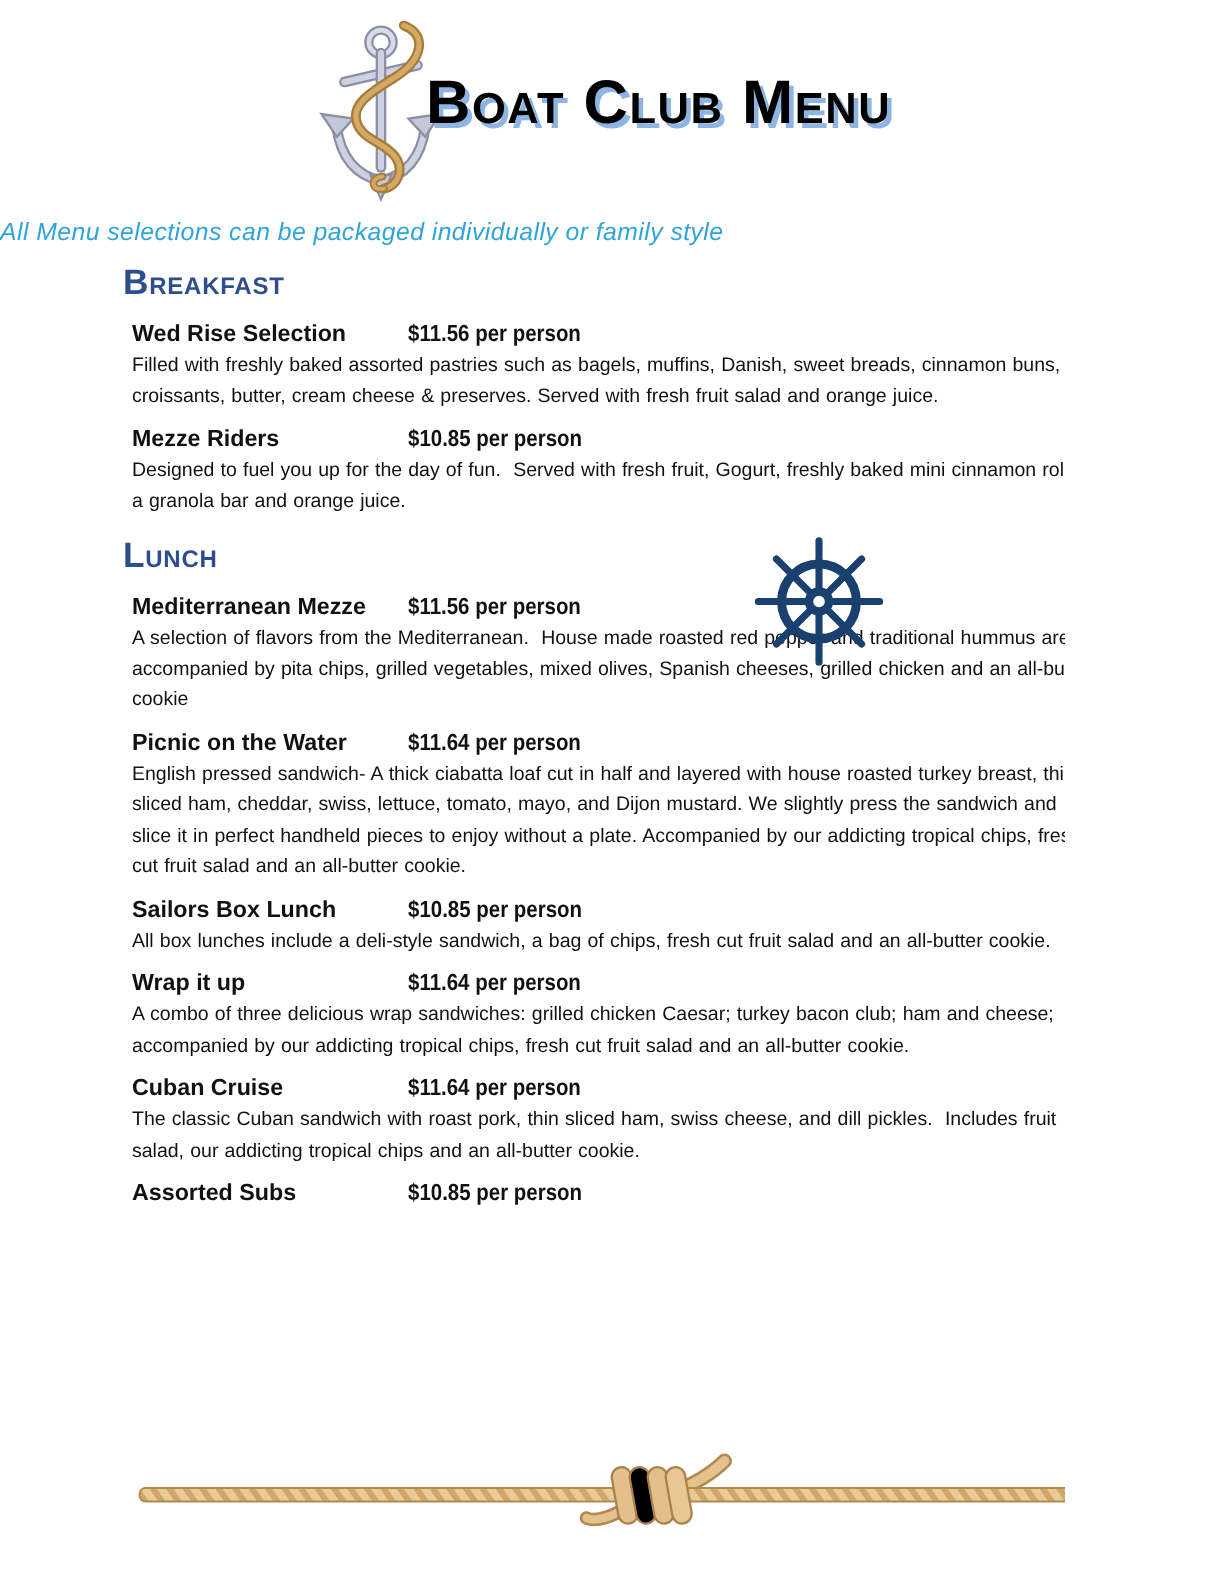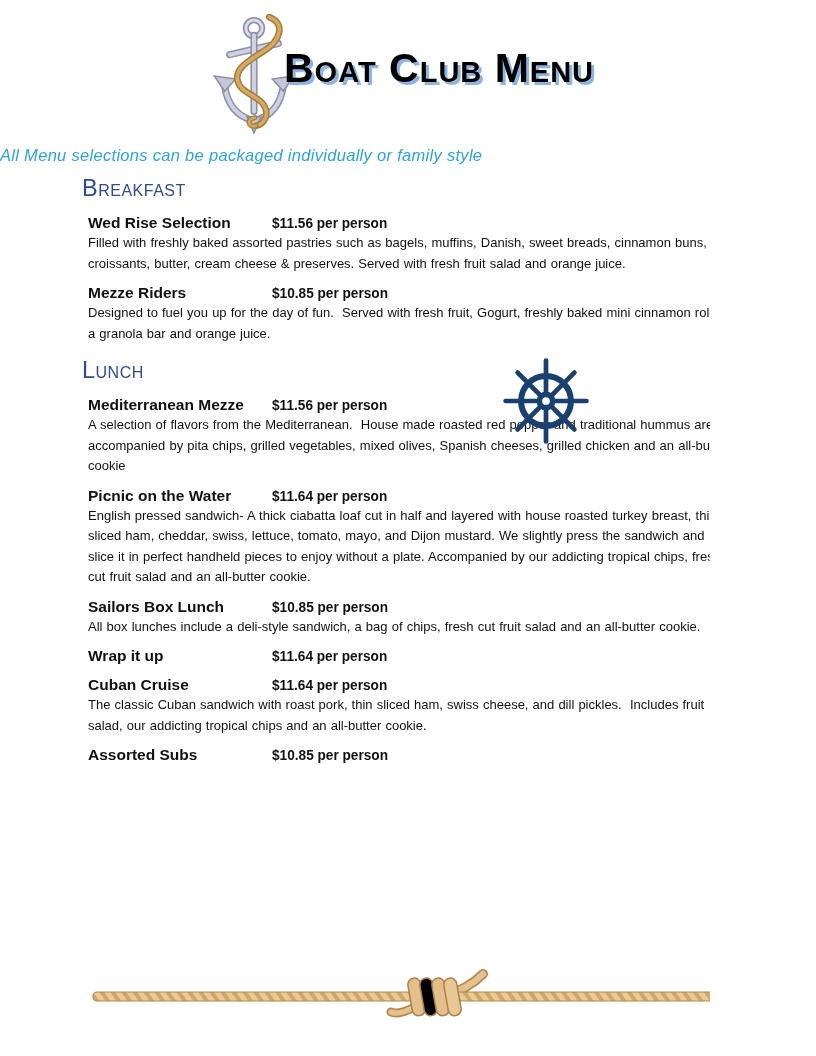--- a/index.html
+++ b/index.html
@@ -16,21 +16,21 @@
     text-shadow:3px 3px 0 #8DB4E2;
     white-space:nowrap;
   }
   .subtitle {
     position:absolute; left:0; right:0; top:146px; 
     font-style:italic; font-size:16.5px; color:#2FA3DC; letter-spacing:0.3px;
   }
   
   .content { position:absolute; left:88px; top:176px; width:643px; }
   .section-heading {
-    font-variant:small-caps; font-weight:normal; font-size:23.5px; line-height:24px;
+    font-variant:small-caps; font-weight:bold; font-size:23.5px; line-height:24px;
     color:#2E4D8F; margin:0 0 13px -6px; letter-spacing:0.5px;
   }
   .section-heading.lunch { margin-top:14px; }
   .menu-item { margin-bottom:9px; }
   .item-head { display:flex; font-weight:bold; font-size:15.5px; line-height:20px; }
   .item-name { width:184px; flex:none; }
   .item-price { white-space:nowrap; transform:scaleX(0.88); transform-origin:0 50%; }
   .item-desc { font-size:13px; line-height:20.5px; white-space:pre-wrap; word-spacing:0.5px; }
   
   .wheel-wrap { position:absolute; left:503px; top:358px; width:86px; height:86px; }
@@ -115,20 +115,21 @@
         <span class="item-price">$10.85 per person</span>
       </div>
       <div class="item-desc">All box lunches include a deli-style sandwich, a bag of chips, fresh cut fruit salad and an all-butter cookie.</div>
     </div>
 
     <div class="menu-item">
       <div class="item-head">
         <span class="item-name">Wrap it up</span>
         <span class="item-price">$11.64 per person</span>
       </div>
+      <div class="item-desc">A combo of three delicious wrap sandwiches: grilled chicken Caesar; turkey bacon club; ham and cheese; accompanied by our addicting tropical chips, fresh cut fruit salad and an all-butter cookie.</div>
     </div>
 
     <div class="menu-item">
       <div class="item-head">
         <span class="item-name">Cuban Cruise</span>
         <span class="item-price">$11.64 per person</span>
       </div>
       <div class="item-desc">The classic Cuban sandwich with roast pork, thin sliced ham, swiss cheese, and dill pickles.  Includes fruit salad, our addicting tropical chips and an all-butter cookie.</div>
     </div>
 

